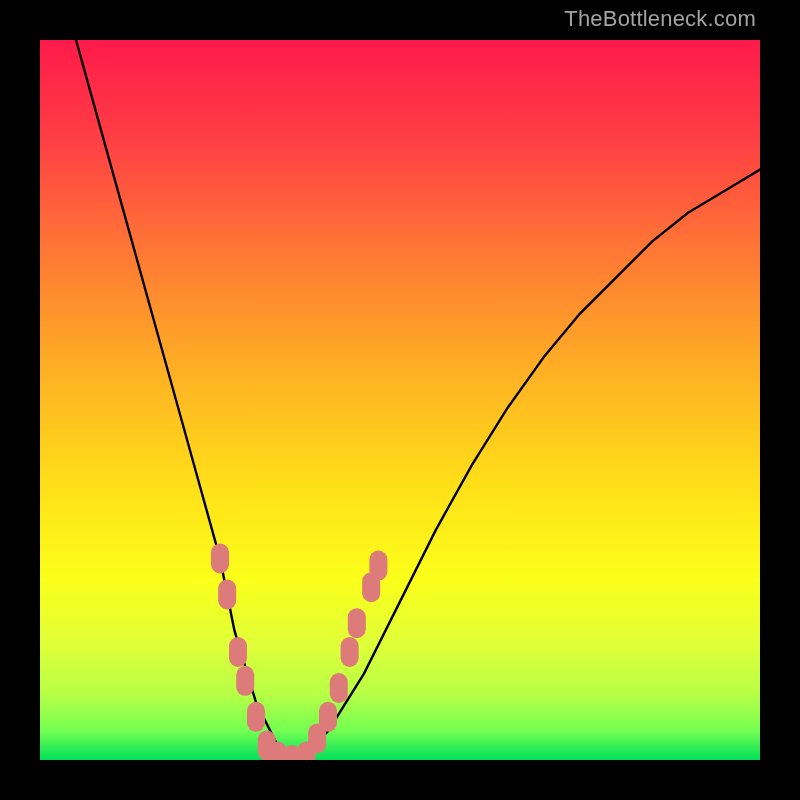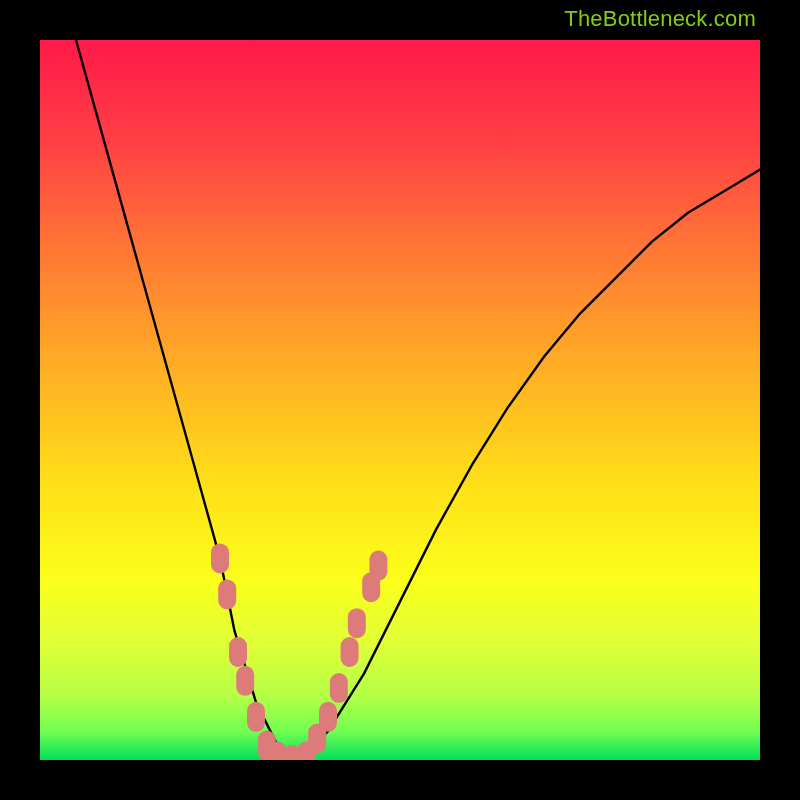--- a/index.html
+++ b/index.html
@@ -32,21 +32,21 @@
     top: 0;
     width: 100%;
     height: 100%;
   }
   .watermark {
     position: absolute;
     top: 6px;
     right: 44px;
     font-family: Arial, Helvetica, sans-serif;
     font-size: 22px;
-    color: #84cc16;
+    color: #a3a3a3;
     letter-spacing: 0.2px;
     user-select: none;
   }
   svg.overlay {
     position: absolute;
     left: 0;
     top: 0;
     width: 100%;
     height: 100%;
   }

